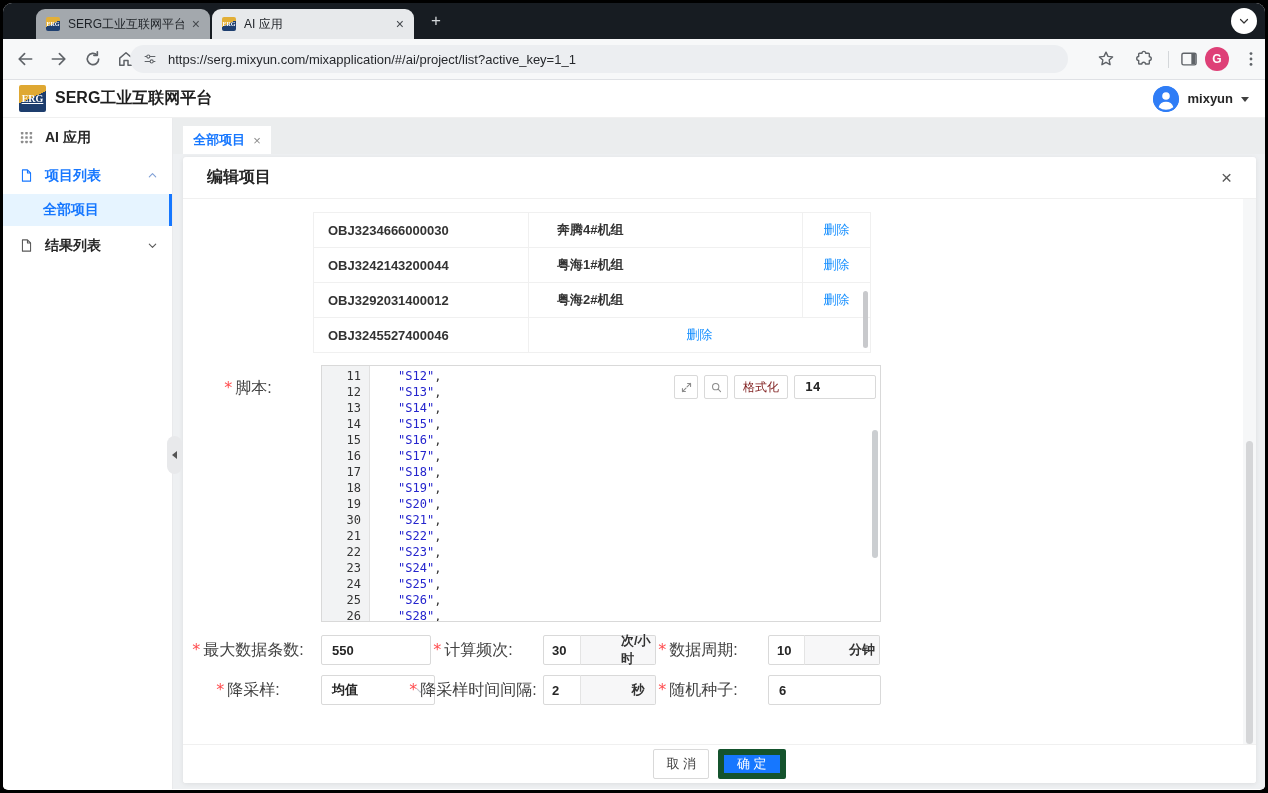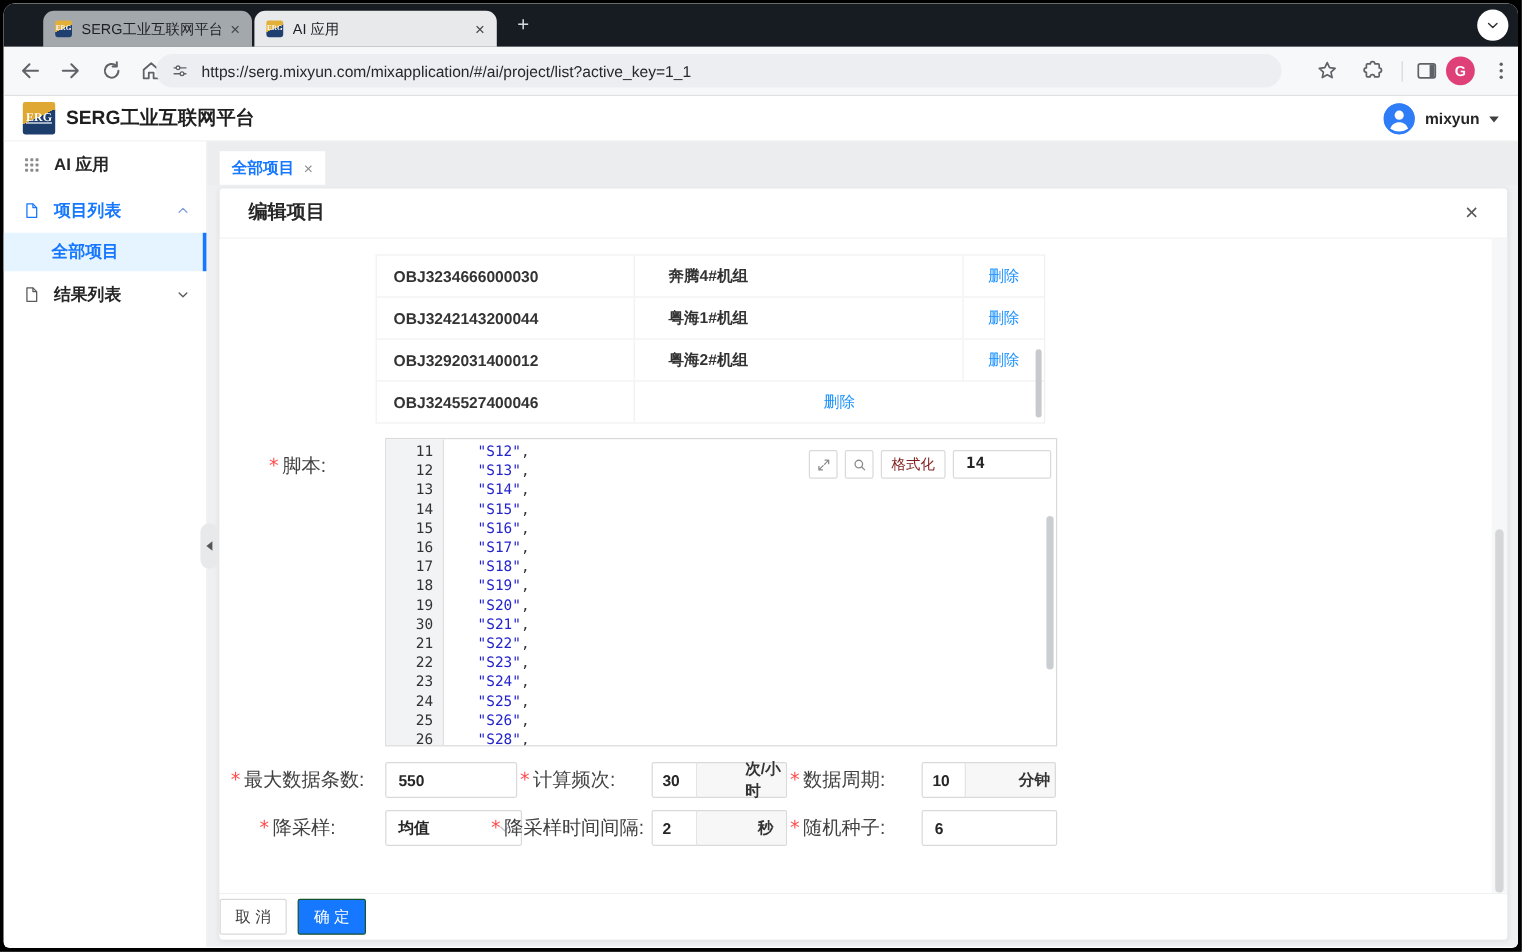--- a/index.html
+++ b/index.html
@@ -84,24 +84,24 @@
   .code-line { white-space:pre; padding-left:28px; }
   .cm-str { color:#2424cd; }
   .cm-sep { color:#333; }
   .ed-tools { position:absolute; top:9px; right:4px; display:flex; gap:6px; align-items:center; z-index:3; }
   .ed-btn { width:24px; height:24px; border:1px solid #d9d9d9; border-radius:2px; background:#fff; display:flex; align-items:center; justify-content:center; color:#8c8c8c; cursor:pointer; }
   .ed-format { width:auto; padding:0 8px; height:24px; font-size:12px; color:#7f1d1d; }
   .ed-size { width:82px; height:24px; border:1px solid #d9d9d9; border-radius:2px; background:#fff; font-size:13px; font-weight:bold; color:#262626; display:flex; align-items:center; padding-left:10px; }
   .ed-scroll { position:absolute; right:2px; top:64px; width:6px; height:128px; background:#cbced1; border-radius:3px; }
 
   
-  .modal-footer { position:absolute; bottom:0; left:0; right:0; height:39px; border-top:1px solid #f0f0f0; display:flex; align-items:center; justify-content:flex-start; gap:9px; background:#fff; border-radius:0 0 3px 3px; }
+  .modal-footer { position:absolute; bottom:0; left:0; right:0; height:39px; border-top:1px solid #f0f0f0; display:flex; align-items:center; justify-content:center; gap:9px; background:#fff; border-radius:0 0 3px 3px; }
   .btn { height:30px; border-radius:2px; font-size:13px; display:flex; align-items:center; justify-content:center; cursor:pointer; }
   .btn-cancel { padding:0 12px; border:1px solid #d9d9d9; background:#fff; color:#404040; }
-  .btn-ok { padding:0 13px; background:#1677ff; border:1px solid #14532d; color:#fff; }
+  .btn-ok { padding:0 13px; background:#1677ff; border:6px solid #14532d; color:#fff; }
 
   svg { display:block; }
 </style>
 </head>
 <body>
 
 <div class="screen">
 
   <div class="tabstrip">
     <div class="btab tab-inactive">

